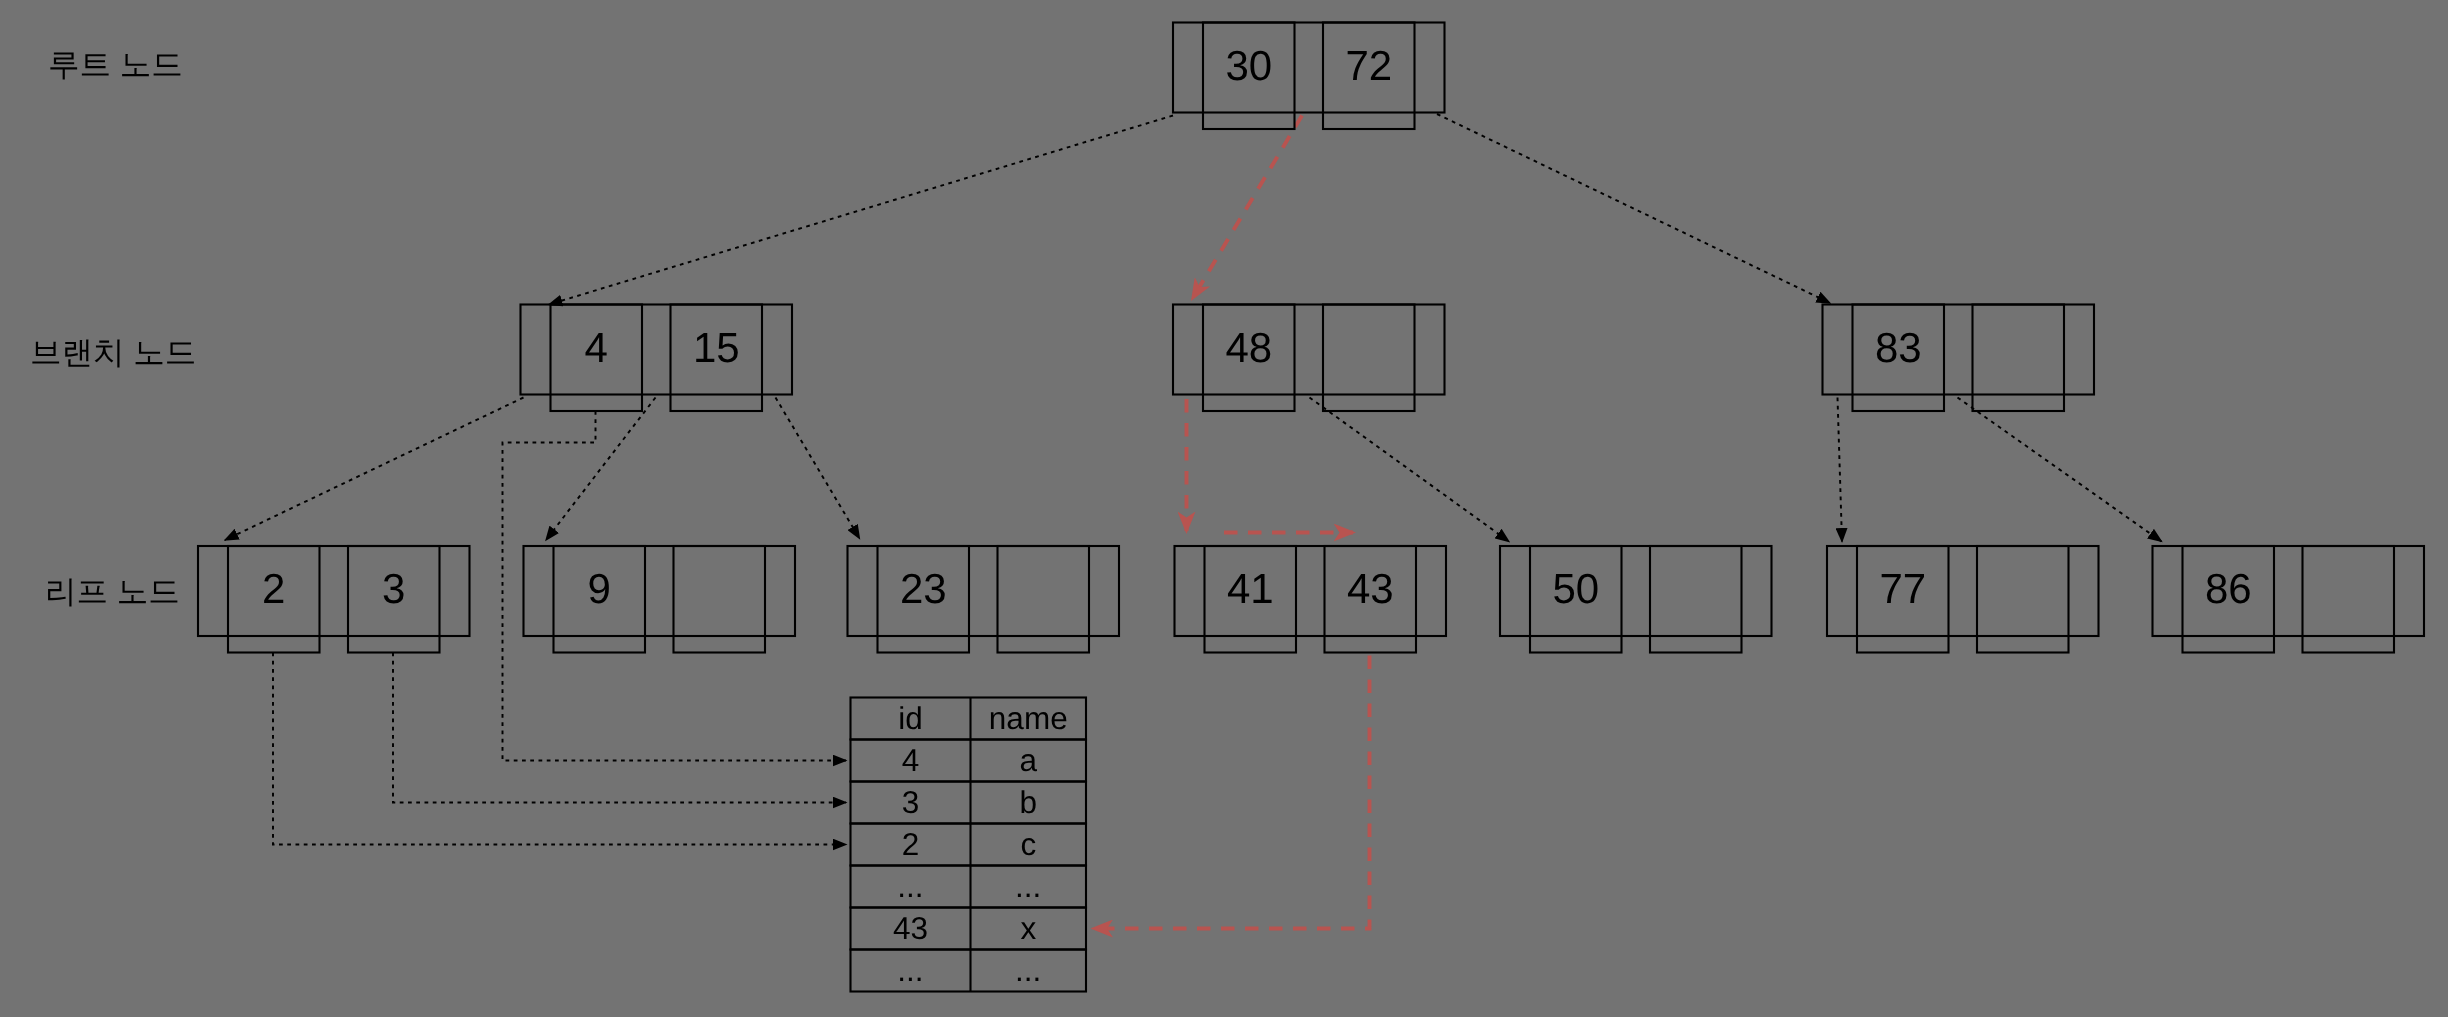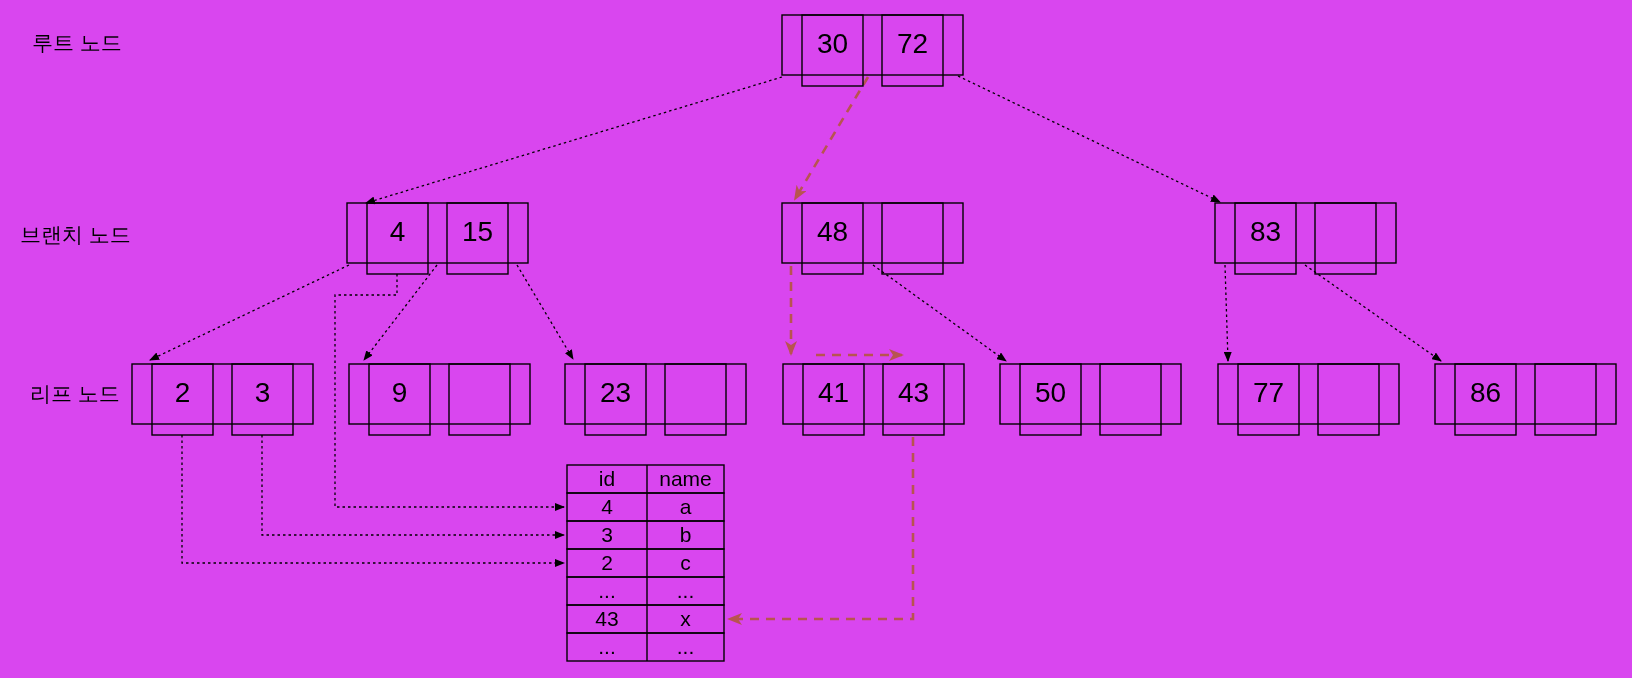--- a/index.html
+++ b/index.html
@@ -1,20 +1,20 @@
 <!DOCTYPE html>
 <html><head>
 <meta charset="utf-8">
 <style>
   html, body { margin: 0; padding: 0; background: #ffffff; }
   .canvas {
     position: relative;
     width: 1632px;
     height: 678px;
-    background: #d946ef;
+    background: #737373;
     font-family: "Liberation Sans", "DejaVu Sans", sans-serif;
     overflow: hidden;
   }
   svg text {
     font-family: "Liberation Sans", "DejaVu Sans", sans-serif;
     fill: #000000;
   }
   .box {
     fill: none;
     stroke: #000000;

